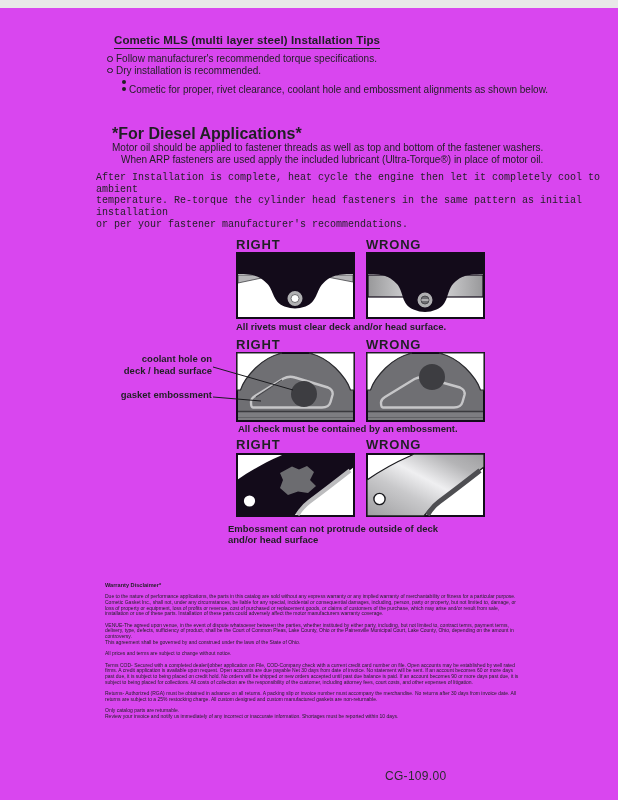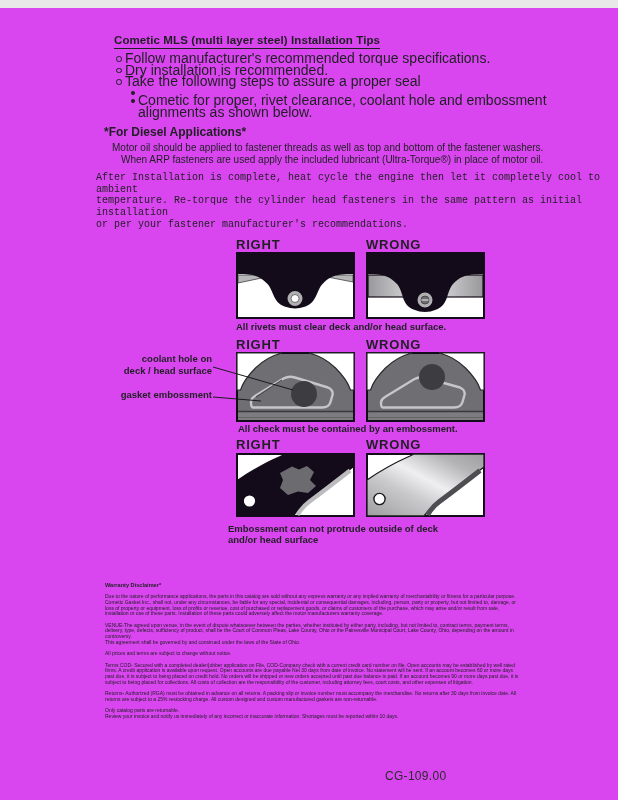--- a/index.html
+++ b/index.html
@@ -1,26 +1,26 @@
 <!DOCTYPE html>
 <html><head>
 <meta charset="utf-8">
 <style>
   html,body{margin:0;padding:0;background:#e8e8e8;}
   .page{position:relative;width:618px;height:800px;background:#d946ef;
         font-family:"Liberation Sans", sans-serif;color:#1f1f23;overflow:hidden;margin:8px auto;}
   .abs{position:absolute;}
   .title{left:114px;top:26px;font-size:11.5px;font-weight:700;letter-spacing:.1px;
          border-bottom:1.5px solid #1f1f23;padding-bottom:2px;}
-  .tips{left:116px;top:45px;font-size:14px;}
+  .tips{left:107px;top:45px;font-size:10px;}
   .tip-row{display:flex;align-items:flex-start;line-height:11.6px;}
   .tip-row.lvl2{margin-left:15px;}
   .dot-open{width:3.5px;height:3.5px;border:1px solid #1f1f23;border-radius:50%;margin:3.2px 3.5px 0 0;flex:none;}
   .dot-filled{width:4px;height:4px;background:#1f1f23;border-radius:50%;margin:3.6px 3px 0 0;flex:none;}
-  .h-diesel{left:104px;top:117px;font-weight:700;font-size:12px;}
+  .h-diesel{left:112px;top:117px;font-weight:700;font-size:16px;}
   .para{font-size:10px;line-height:11.7px;white-space:pre-line;}
   .fig-label{width:119px;text-align:left;font-weight:700;font-size:13px;letter-spacing:.8px;}
   .figure{width:119px;}
   .figure svg{display:block;}
   .caption{font-weight:700;font-size:9.5px;line-height:11px;white-space:pre-line;}
   .ann{font-weight:700;font-size:9.5px;line-height:11.5px;text-align:right;width:122px;white-space:pre-line;}
   .disc{left:105px;top:574px;width:414px;}
   .disc-head{font-weight:700;font-size:5.6px;margin:0 0 6px 0;}
   .disc-para{font-size:5px;line-height:5.8px;margin:0 0 5.5px 0;white-space:pre-line;}
   .footer-code{left:385px;top:761px;font-size:12px;letter-spacing:.3px;color:#2b2b2f;}
@@ -33,24 +33,20 @@
   <div class="abs title">Cometic MLS (multi layer steel) Installation Tips</div>
 
   <div class="abs tips">
       <div class="tip-row lvl1">
         <span class="dot-open"></span>
         <span>Follow manufacturer's recommended torque specifications.</span>
       </div>
       <div class="tip-row lvl1">
         <span class="dot-open"></span>
         <span>Dry installation is recommended.</span>
-      </div>
-      <div class="tip-row lvl1">
-        <span class="dot-open"></span>
-        <span>Take the following steps to assure a proper seal</span>
       </div>
       <div class="tip-row lvl2">
         <span class="dot-filled"></span>
       </div>
       <div class="tip-row lvl2">
         <span class="dot-filled"></span>
         <span>Cometic for proper, rivet clearance, coolant hole and embossment alignments as shown below.</span>
       </div>
     </div>
 

